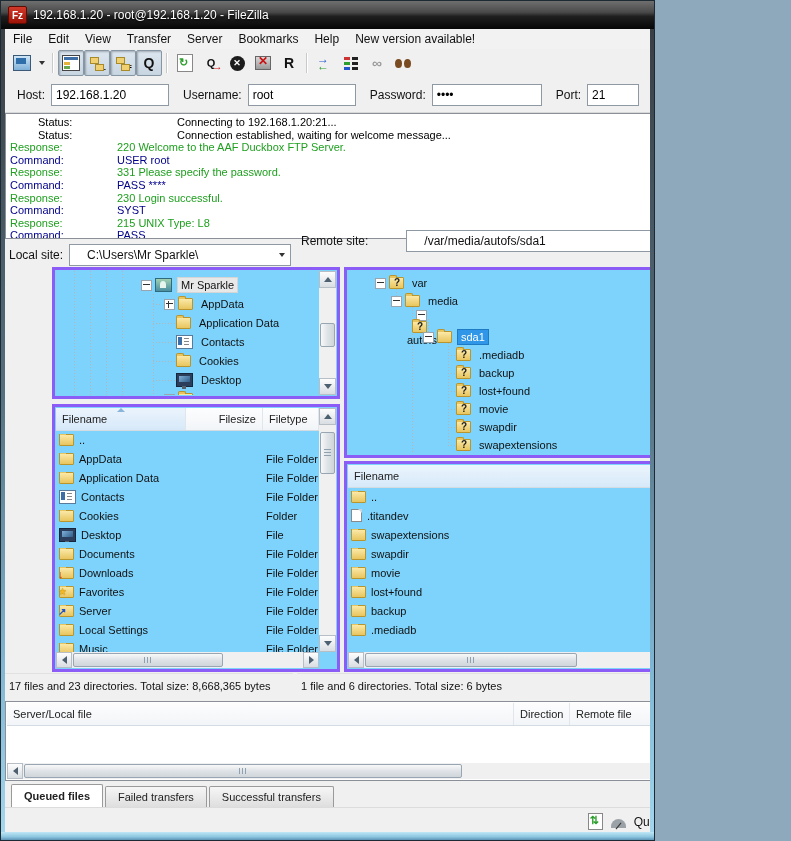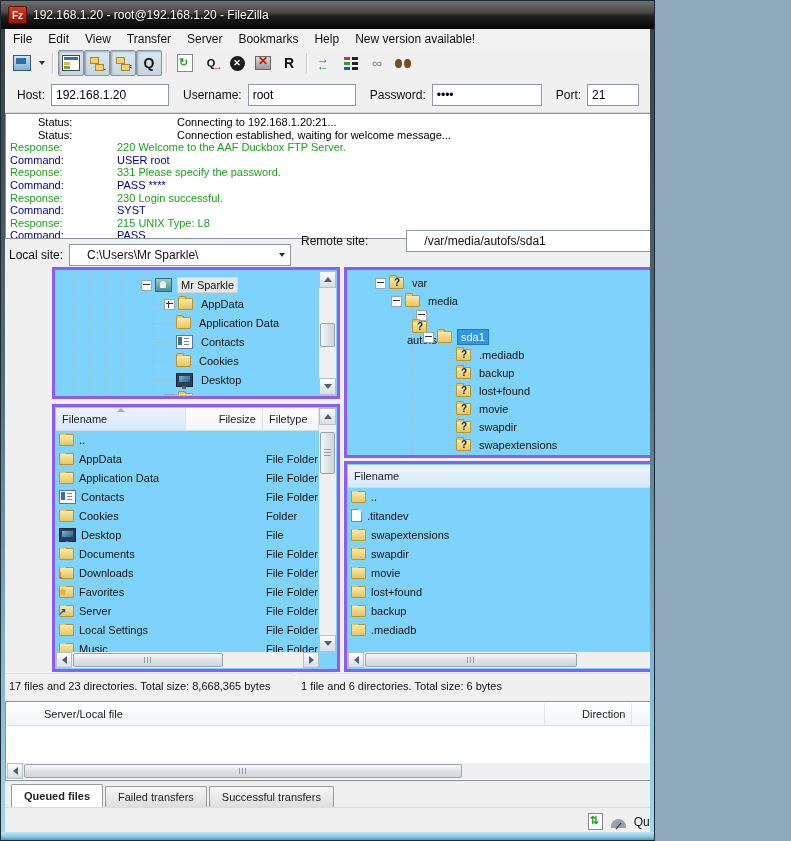--- a/index.html
+++ b/index.html
@@ -164,21 +164,21 @@
   .collapse-arrow{position:absolute;top:1px;left:50%;margin-left:-5px;width:0;height:0;
     border-left:5px solid transparent;border-right:5px solid transparent;border-bottom:5px solid #9aa4ae;}
   
   .pstatus{position:absolute;height:24px;background:#f0f0f0;display:flex;align-items:center;
     font-size:11px;color:#111;padding-left:4px;box-sizing:border-box;border-top:1px solid #e2e2e2;}
   
   .queue-panel{position:absolute;left:4px;top:700px;width:783px;height:80px;background:#fff;
     border:1px solid #8a8f98;box-sizing:border-box;}
   .q-header{position:absolute;left:1px;top:1px;right:1px;height:22px;display:flex;
     background:linear-gradient(180deg,#fdfdfe,#f2f5f8);border-bottom:1px solid #d5dbe2;font-size:11px;color:#222;}
-  .q-col{display:flex;align-items:center;padding:0 6px;border-right:1px solid #e0e6ec;box-sizing:border-box;margin-left:31px;}
+  .q-col{display:flex;align-items:center;padding:0 6px;border-right:1px solid #e0e6ec;box-sizing:border-box;}
   .tabsbar{position:absolute;left:4px;top:782px;width:783px;height:24px;background:#f0f0f0;display:flex;align-items:flex-end;padding-left:6px;box-sizing:border-box;}
   .tab{height:20px;display:flex;align-items:center;padding:0 12px;margin-right:2px;font-size:11px;color:#222;
     background:linear-gradient(180deg,#f6f6f6,#dedede);border:1px solid #9a9a9a;border-bottom:none;border-radius:2px 2px 0 0;}
   .tab.active{height:22px;background:#fff;font-weight:bold;}
   .statusbar{position:absolute;left:4px;top:806px;width:783px;height:27px;background:#f0f0f0;
     border-top:1px solid #dcdcdc;display:flex;align-items:center;justify-content:flex-end;font-size:12px;color:#111;}
   .sb-ico{margin-right:8px;position:relative;}
   .ico-ttype{width:13px;height:15px;border:1px solid #888;background:#fff;}
   .ico-ttype::after{content:"\21C5";position:absolute;left:1px;top:0px;color:#2d9e2d;font-size:11px;font-weight:bold;}
   .ico-speed{width:15px;height:9px;border-radius:8px 8px 0 0;background:#9aa2a8;margin-top:4px;}

